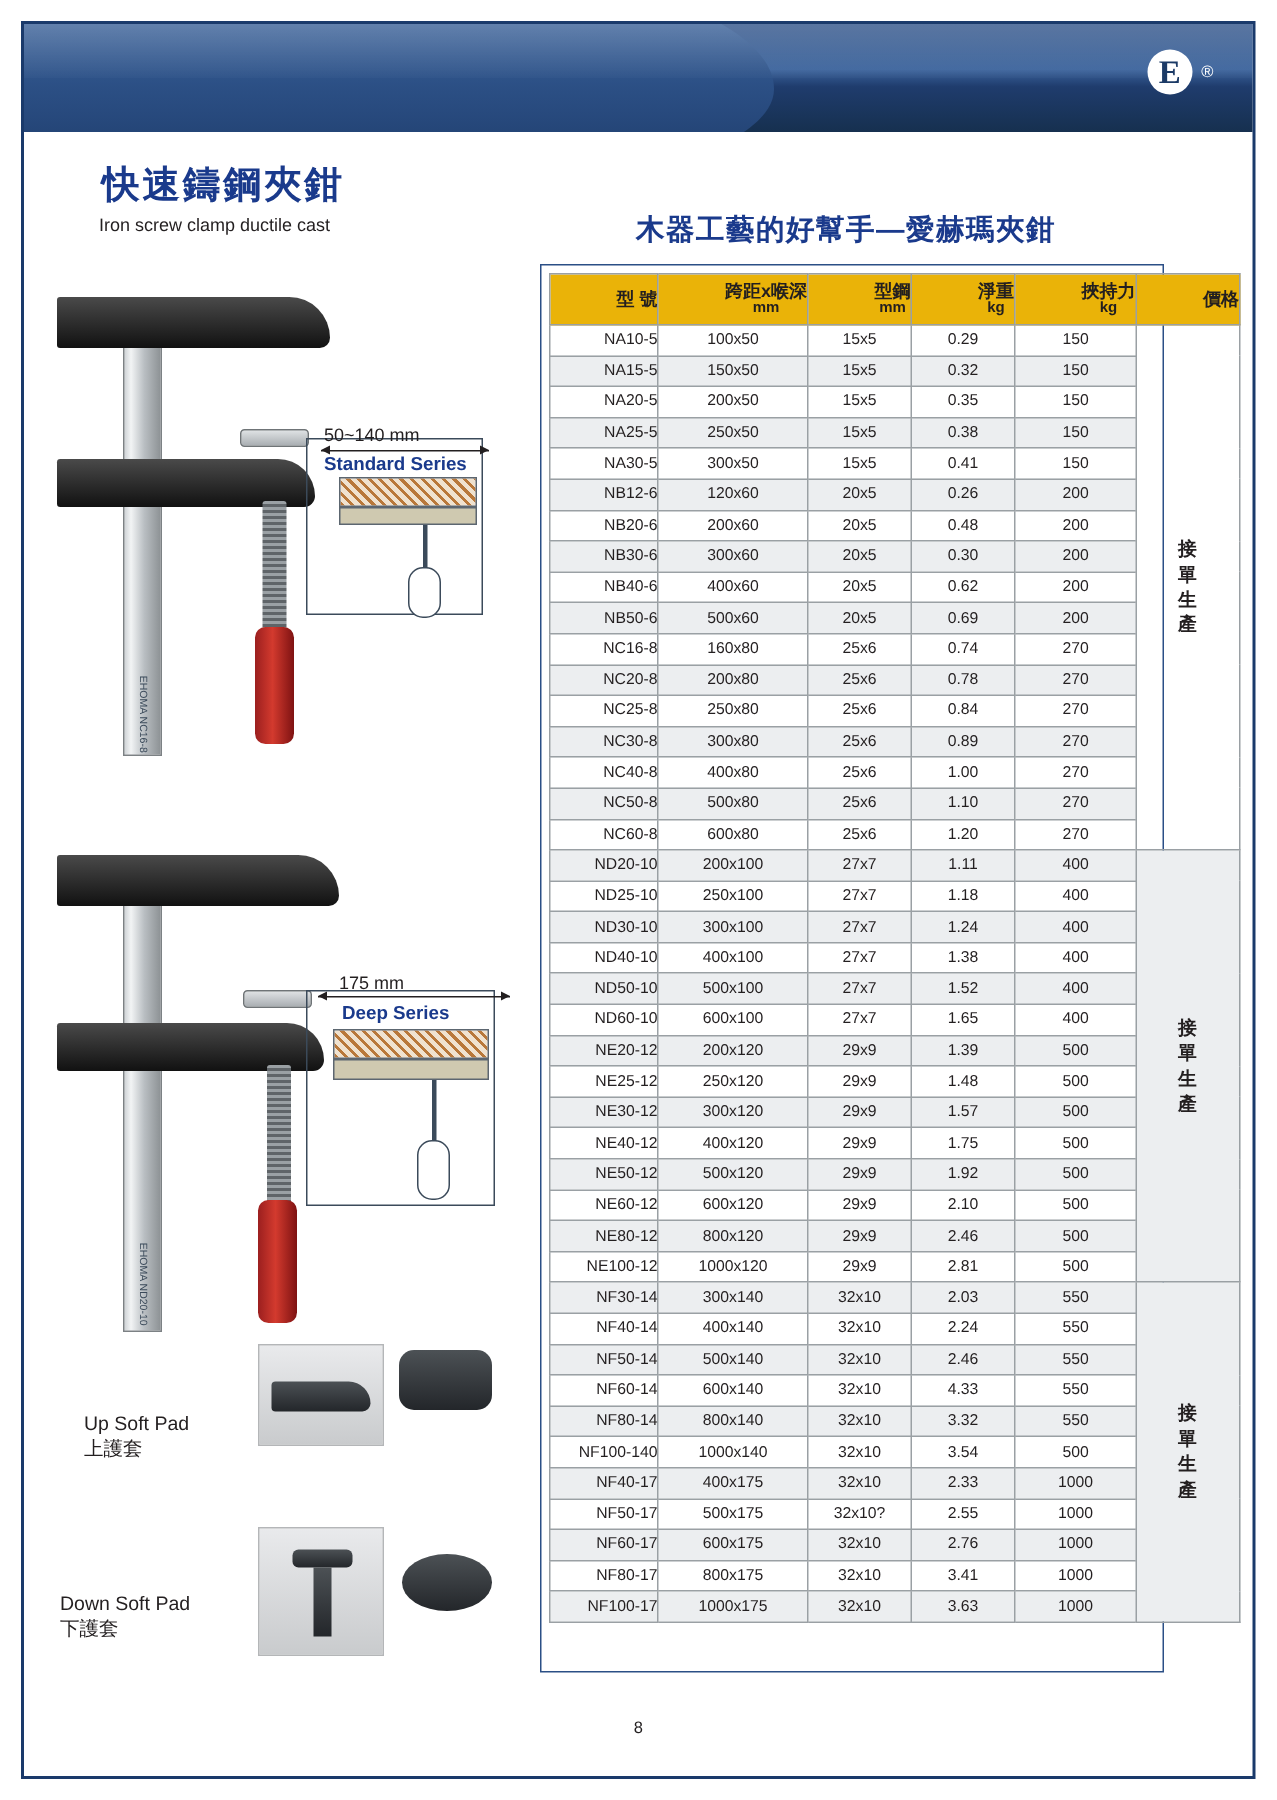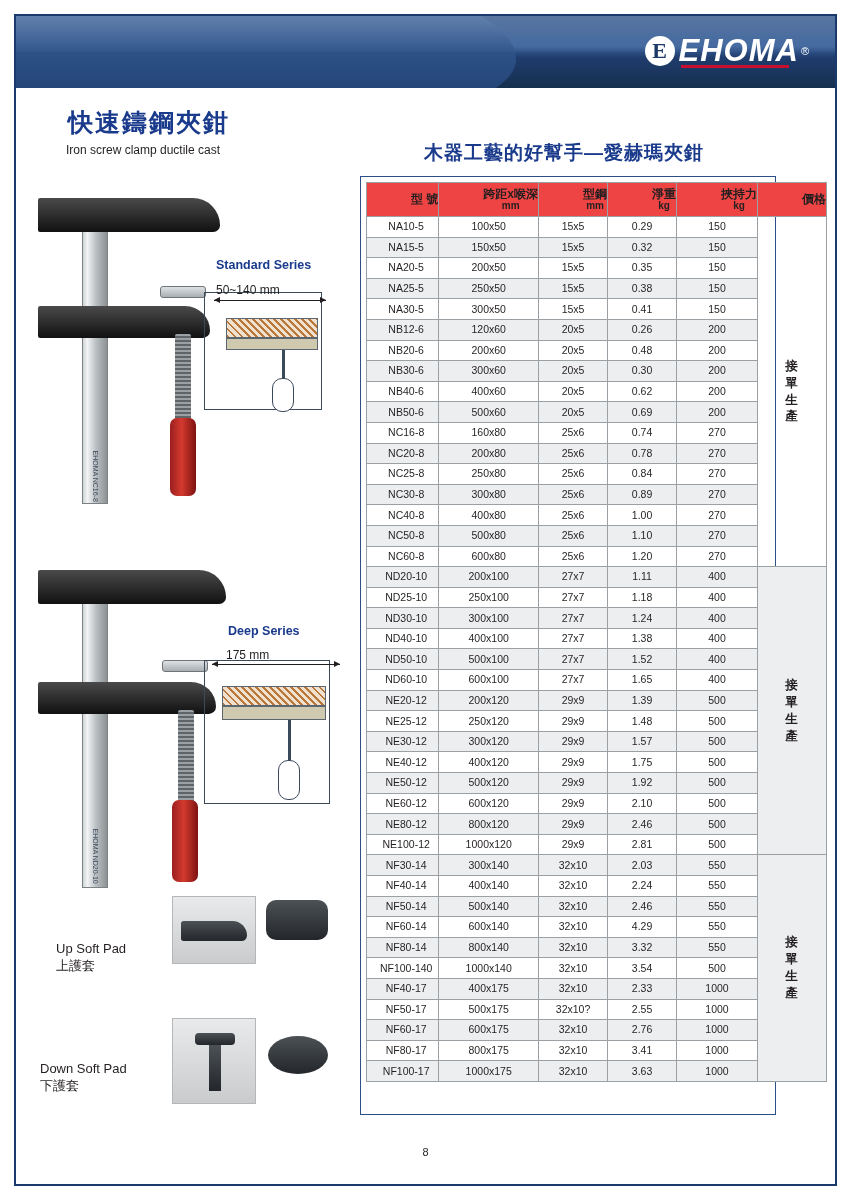--- a/index.html
+++ b/index.html
@@ -105,21 +105,21 @@
     border-radius: 2px;
   }
   .clamp-block .plate {
     position:absolute;
     background: linear-gradient(to bottom,#dfe2e4,#a9aeb2);
     border:1px solid #6f7477;
     border-radius: 3px;
   }
   .clamp-label {
     position:absolute;
-    font-size: 12.5px; font-weight: bold; color:#1a3a8c;
+    font-size: 12.5px; font-weight: bold; color:#1a3a8c;margin-top:44px;
   }
   .dim-label {
     position:absolute;
     font-size: 12px; color:#231f20;
   }
   .schematic { position:absolute; }
   .schematic .ln { position:absolute; background:#3b4a5a; }
   .schematic .hatch {
     position:absolute;
     background: repeating-linear-gradient(45deg,#b9783a 0 2px,#f0e2cf 2px 5px);
@@ -177,26 +177,26 @@
     border: 1px solid #9aa0a4;
     text-align: center;
     padding: 0;
     height: 20.6px;
     line-height: 1.05;
     white-space: nowrap;
   }
   table.spec thead th {
     font-size: 12px; font-weight: bold;
     height: 34px;
-    background: #ef4444;
+    background: #eab308;
     padding-left: 44px;
   }
   table.spec thead th .unit { display:block; font-size: 10px; font-weight: bold; }
   table.spec tbody tr.alt td { background: #eceef0; }
-  table.spec td.model { text-align: center; padding-left: 7px; }
+  table.spec td.model { text-align: right; padding-left: 7px; }
   td.note {
     font-size: 12.5px; font-weight: bold;
     letter-spacing: 1px;
     width: 34px;
   }
   td.note .v { display:block; line-height: 1.35; }
   .grp-top td { border-top: 1.5px solid #2b4f86 !important; }
   .page-num {
     position:absolute; left:0; right:0; top:1146px;
     text-align:center; font-size: 11px; color:#231f20;
@@ -205,24 +205,20 @@
 </head>
 <body>
 
 <div class="page-border"></div>
 
 <div class="header">
   <div class="curve"></div>
   <div class="sheen"></div>
   <div class="logo">
     <span class="mark">E</span>
-    <span class="brand">
-      <span>EHOMA</span>
-      <span class="under"></span>
-    </span>
     <span class="reg">®</span>
   </div>
 </div>
 
 <div class="title-cn">快速鑄鋼夾鉗</div>
 <div class="title-en">Iron screw clamp ductile cast</div>
 <div class="subtitle-cn">木器工藝的好幫手—愛赫瑪夾鉗</div>
 
 <div class="clamp-block" style="left:30px; top:186px; width:210px; height:330px;">
 
@@ -576,21 +572,21 @@
           <td class="model">NF50-14</td>
           <td>500x140</td>
           <td>32x10</td>
           <td>2.46</td>
           <td>550</td>
         </tr>
         <tr>
           <td class="model">NF60-14</td>
           <td>600x140</td>
           <td>32x10</td>
-          <td>4.29</td>
+          <td>4.33</td>
           <td>550</td>
         </tr>
         <tr class="alt">
           <td class="model">NF80-14</td>
           <td>800x140</td>
           <td>32x10</td>
           <td>3.32</td>
           <td>550</td>
         </tr>
         <tr>

